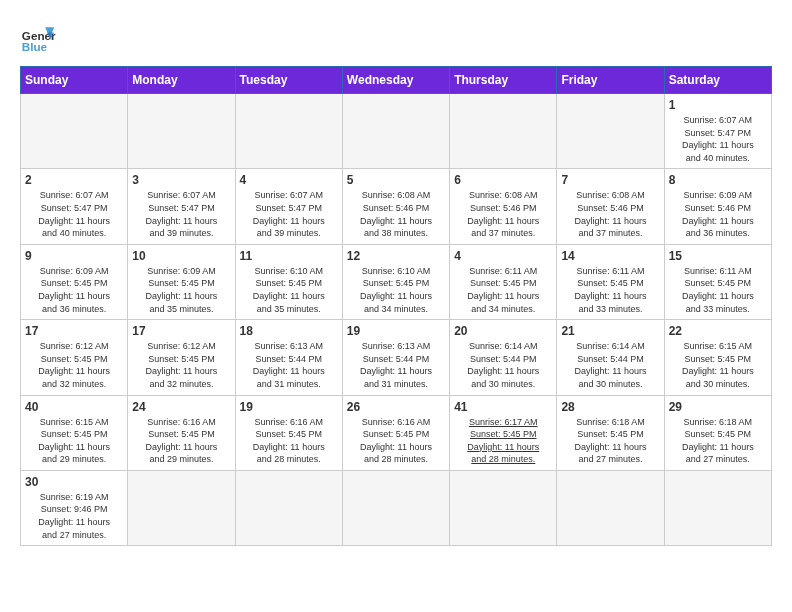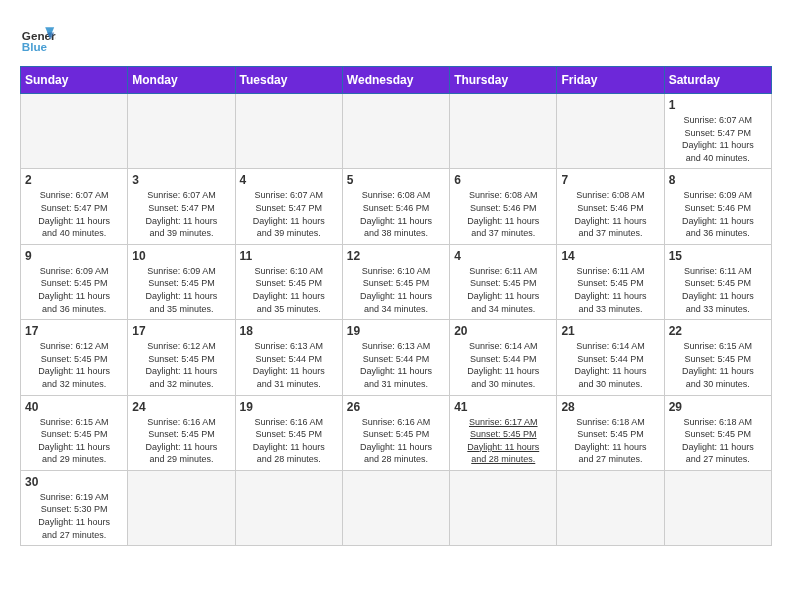--- a/index.html
+++ b/index.html
@@ -322,21 +322,21 @@
           <div class="day-info" style="white-space: pre-line;">Sunrise: 6:18 AM
 Sunset: 5:45 PM
 Daylight: 11 hours
 and 27 minutes.</div>
         </td>
       </tr>
       <tr>
         <td>
           <span class="day-number">30</span>
           <div class="day-info" style="white-space: pre-line;">Sunrise: 6:19 AM
-Sunset: 5:30 PM
+Sunset: 9:46 PM
 Daylight: 11 hours
 and 27 minutes.</div>
         </td>
         <td class="empty"></td>
         <td class="empty"></td>
         <td class="empty"></td>
         <td class="empty"></td>
         <td class="empty"></td>
         <td class="empty"></td>
       </tr>

